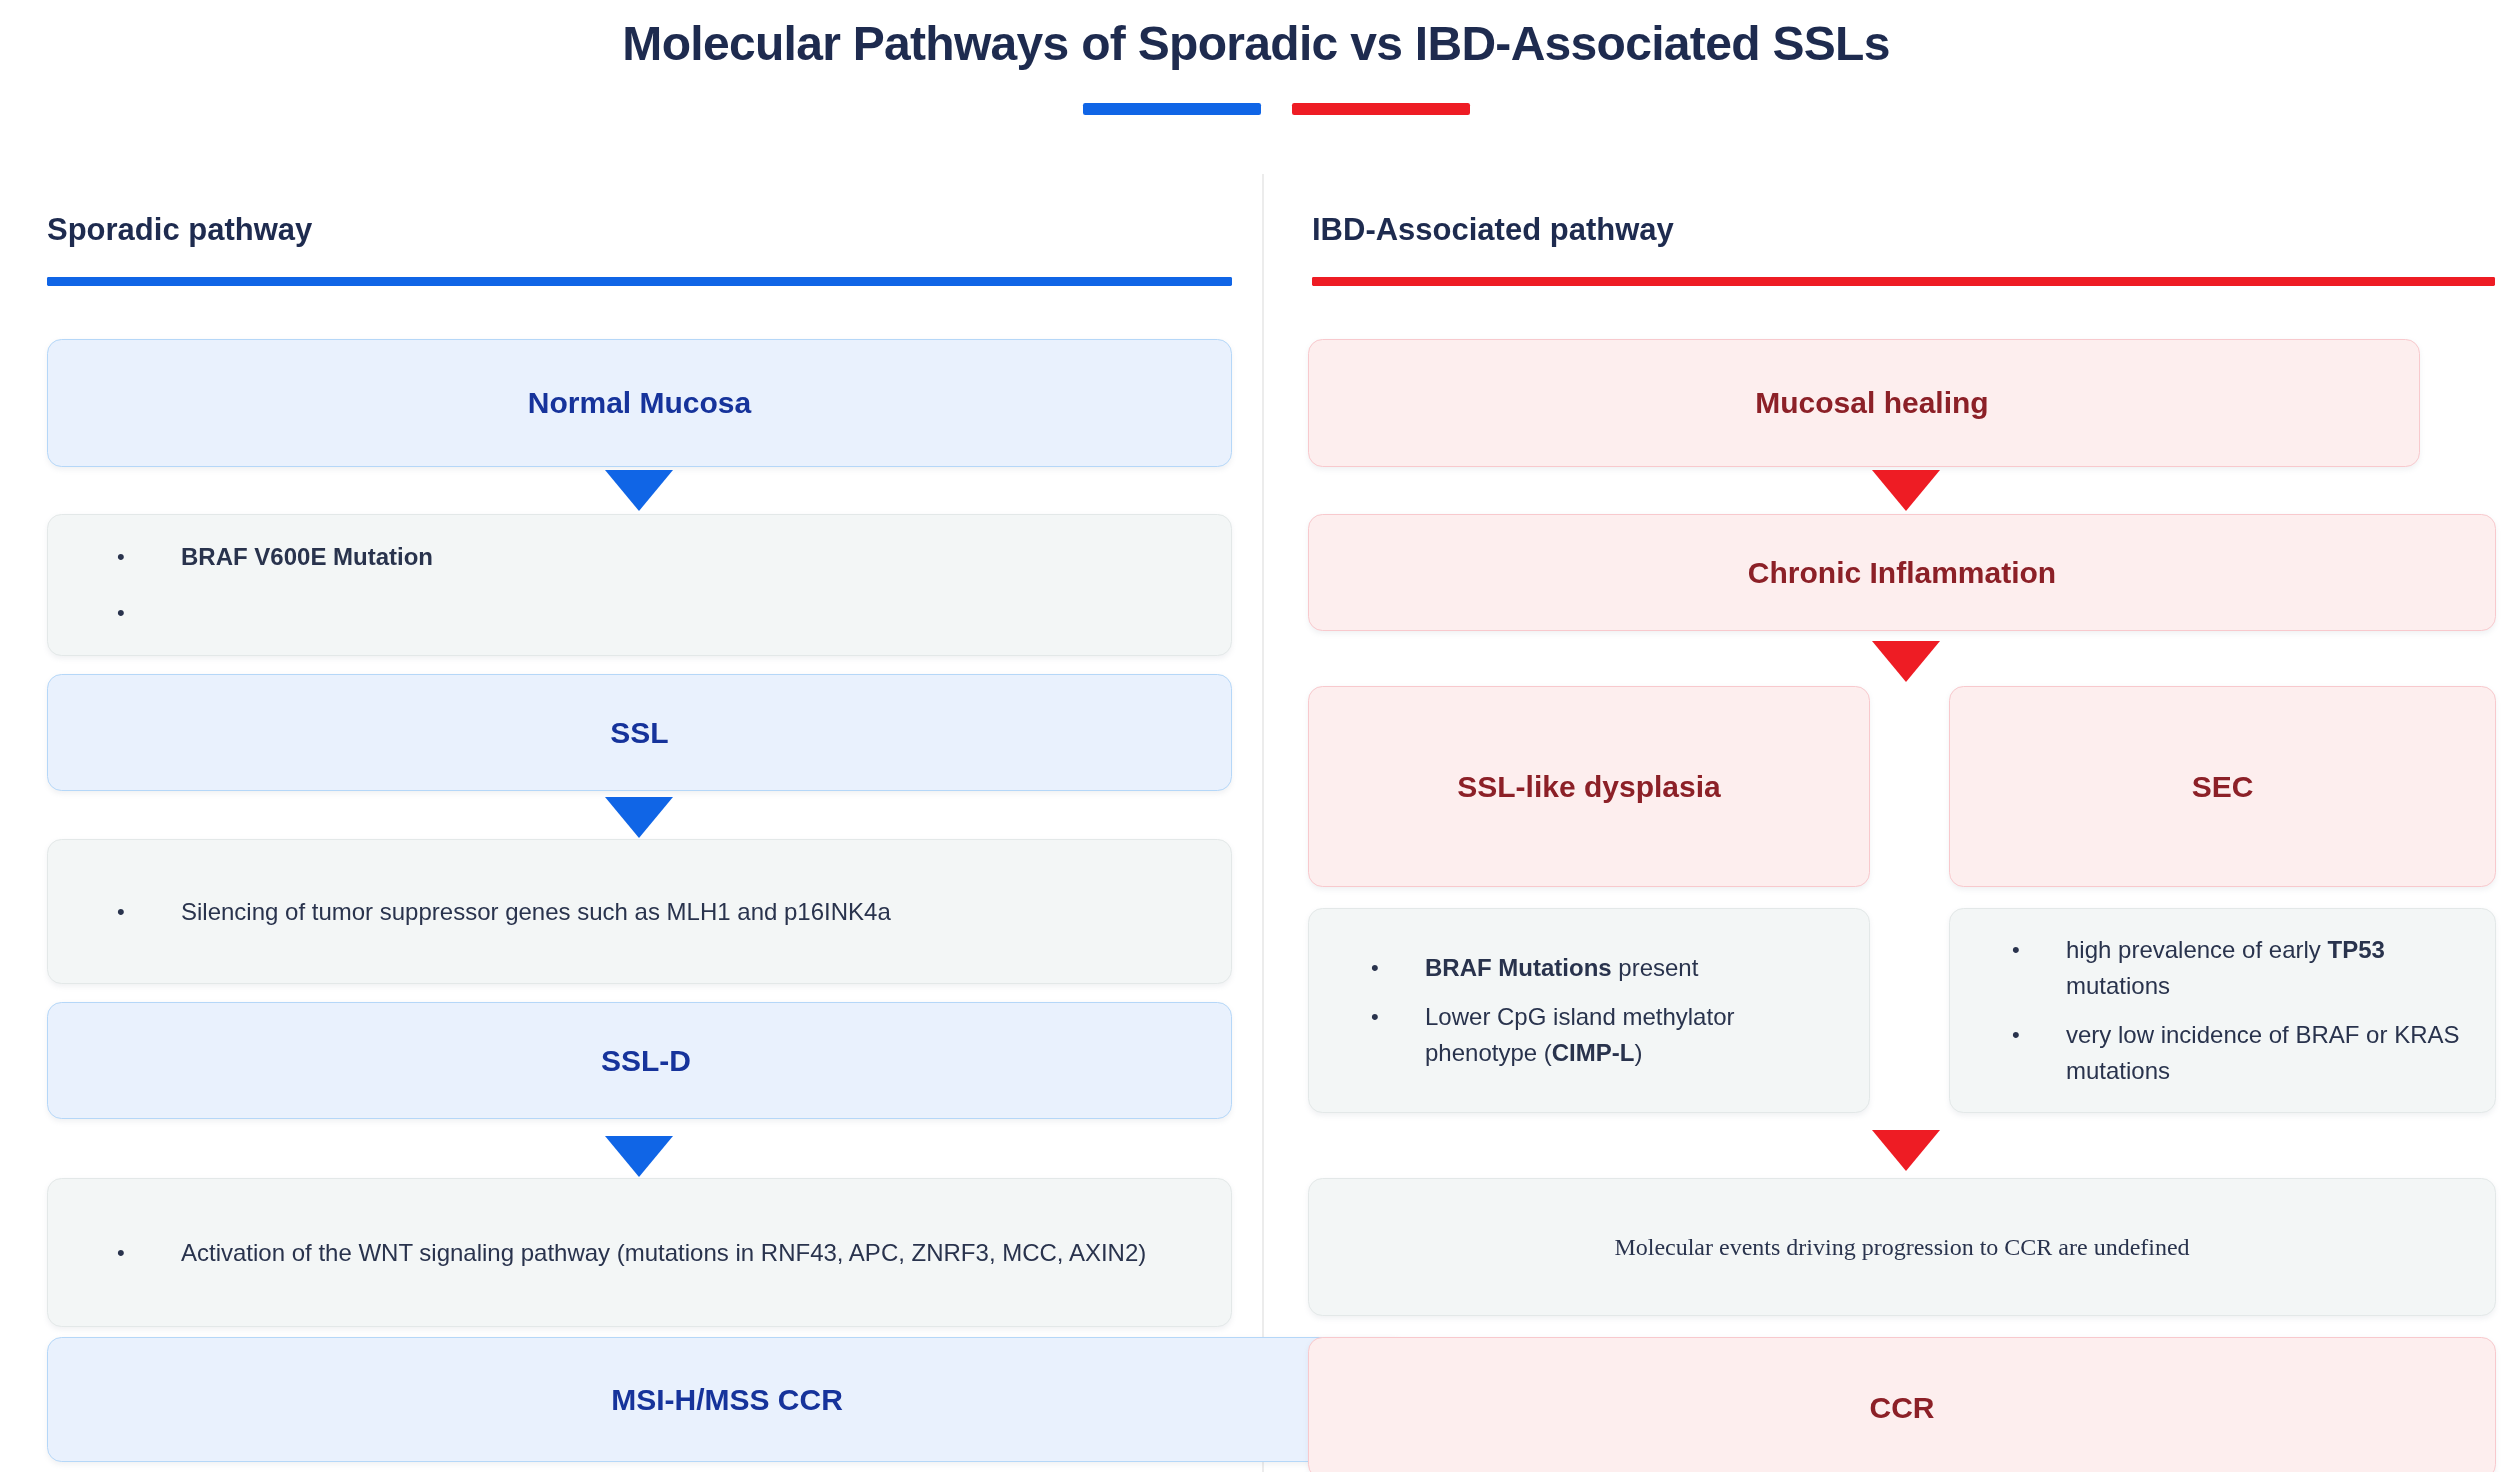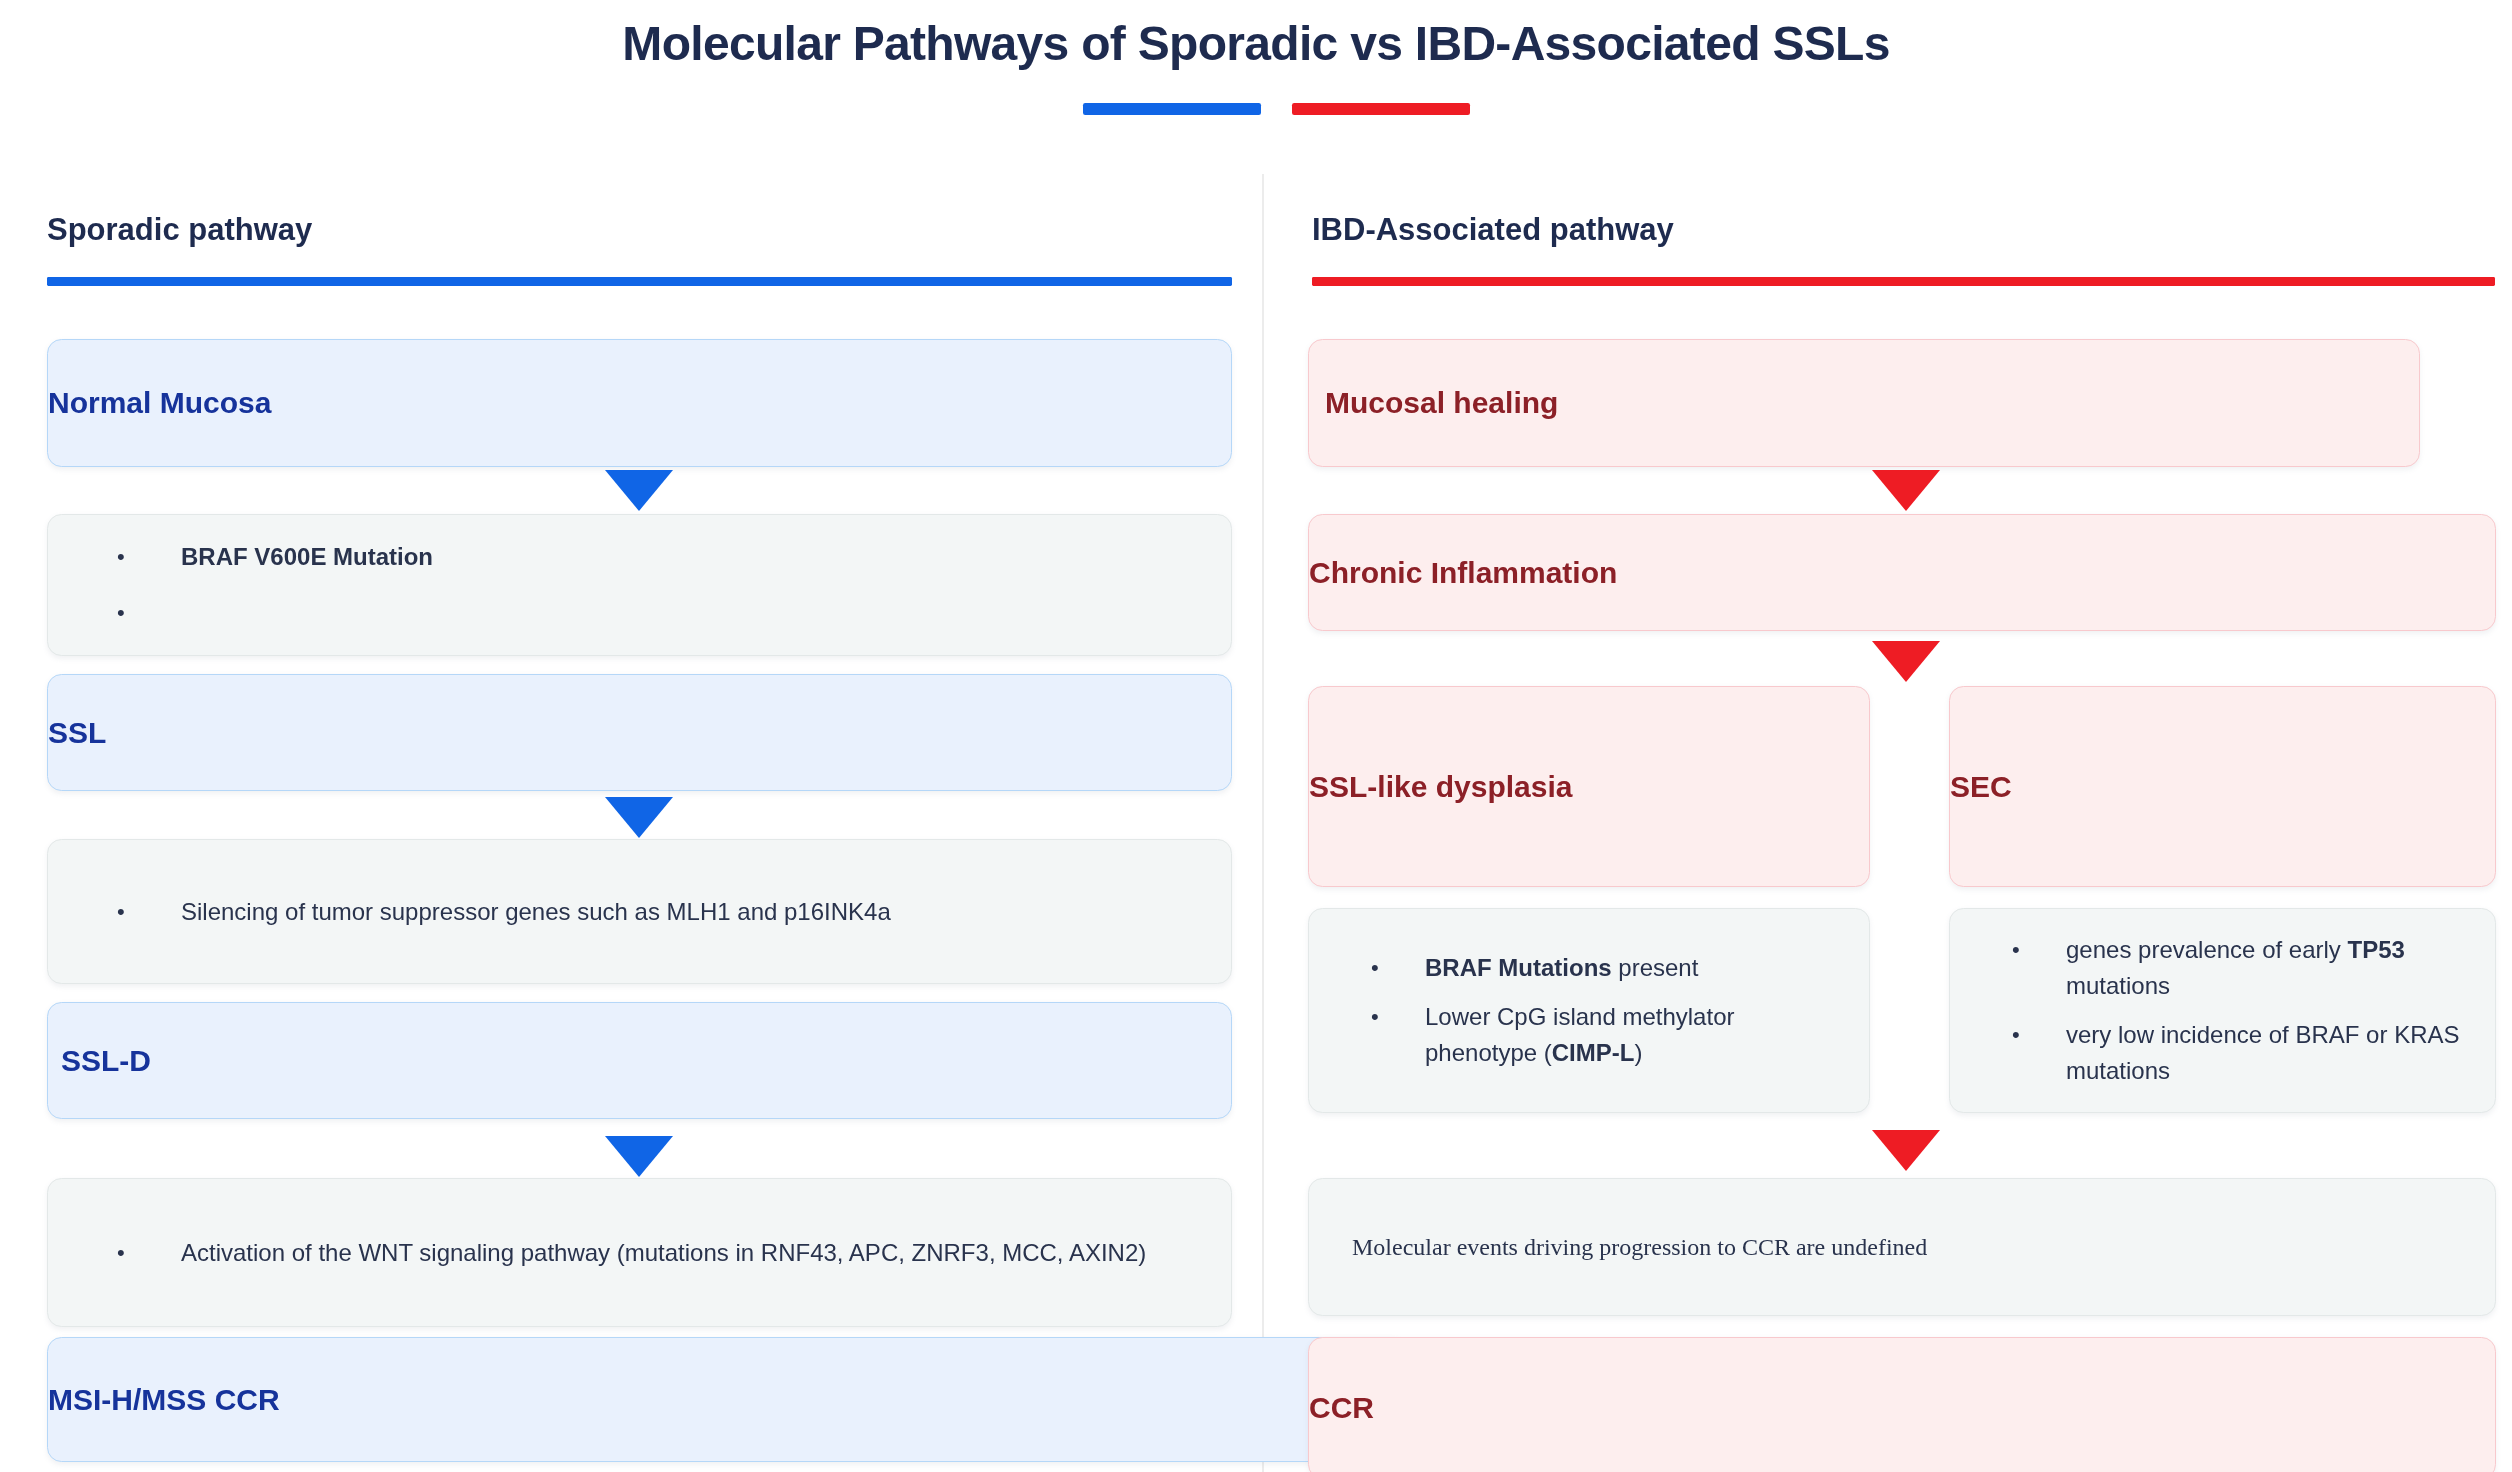--- a/index.html
+++ b/index.html
@@ -27,21 +27,21 @@
   .title-rule{position:absolute;top:103px;height:11.6px;width:178px;border-radius:2.2px;}
   .title-rule.blue{left:1083px;background:var(--blue);}
   .title-rule.red{left:1292px;background:var(--red);}
 
   .col-divider{position:absolute;left:1262px;top:174px;width:2.2px;height:1299px;background:#ececec;}
 
   .col-heading{position:absolute;top:212px;font-size:31px;font-weight:700;color:var(--navy);}
   .heading-rule{position:absolute;top:277px;height:8.7px;border-radius:1.4px;}
 
   .box{
-    position:absolute;border-radius:14.5px;display:flex;align-items:center;justify-content:flex-start;
+    position:absolute;border-radius:14.5px;display:flex;align-items:center;justify-content:center;
     box-shadow:0 2.9px 5.8px rgba(140,150,165,0.12);
   }
   .box.bluebox{background:var(--bluefill);border:1.4px solid var(--blueborder);}
   .box.pinkbox{background:var(--pinkfill);border:1.4px solid var(--pinkborder);}
   .box.graybox{background:var(--grayfill);border:1.4px solid var(--grayborder);}
 
   .stage-label{font-size:30px;font-weight:700;text-align:center;}
   .bluebox .stage-label{color:var(--darkblue);}
   .pinkbox .stage-label{color:var(--maroon);}
 
@@ -150,21 +150,21 @@
       </div>
       <div class="bullet-row">
         <span class="bullet-marker" style="margin-right:35px;">•</span>
         <span class="bullet-text"><span>Lower CpG island methylator phenotype (</span><span class="b">CIMP-L</span><span>)</span></span>
       </div>
     </div>
 
     <div class="box graybox notes" style="left:1949px;top:908px;width:547px;height:205px;gap:13px;padding:22px 29px 22px 62px;">
       <div class="bullet-row">
         <span class="bullet-marker" style="margin-right:35px;">•</span>
-        <span class="bullet-text"><span>genes prevalence of early </span><span class="b">TP53</span><span> mutations</span></span>
+        <span class="bullet-text"><span>high prevalence of early </span><span class="b">TP53</span><span> mutations</span></span>
       </div>
       <div class="bullet-row">
         <span class="bullet-marker" style="margin-right:35px;">•</span>
         <span class="bullet-text"><span>very low incidence of BRAF or KRAS mutations</span><span class="b"></span><span></span></span>
       </div>
     </div>
 
     <div class="arrow-down red" style="left:1872px;top:1130px;"></div>
 
     <div class="box graybox" style="left:1308px;top:1178px;width:1188px;height:138px;font-family:Liberation Serif, serif;">

